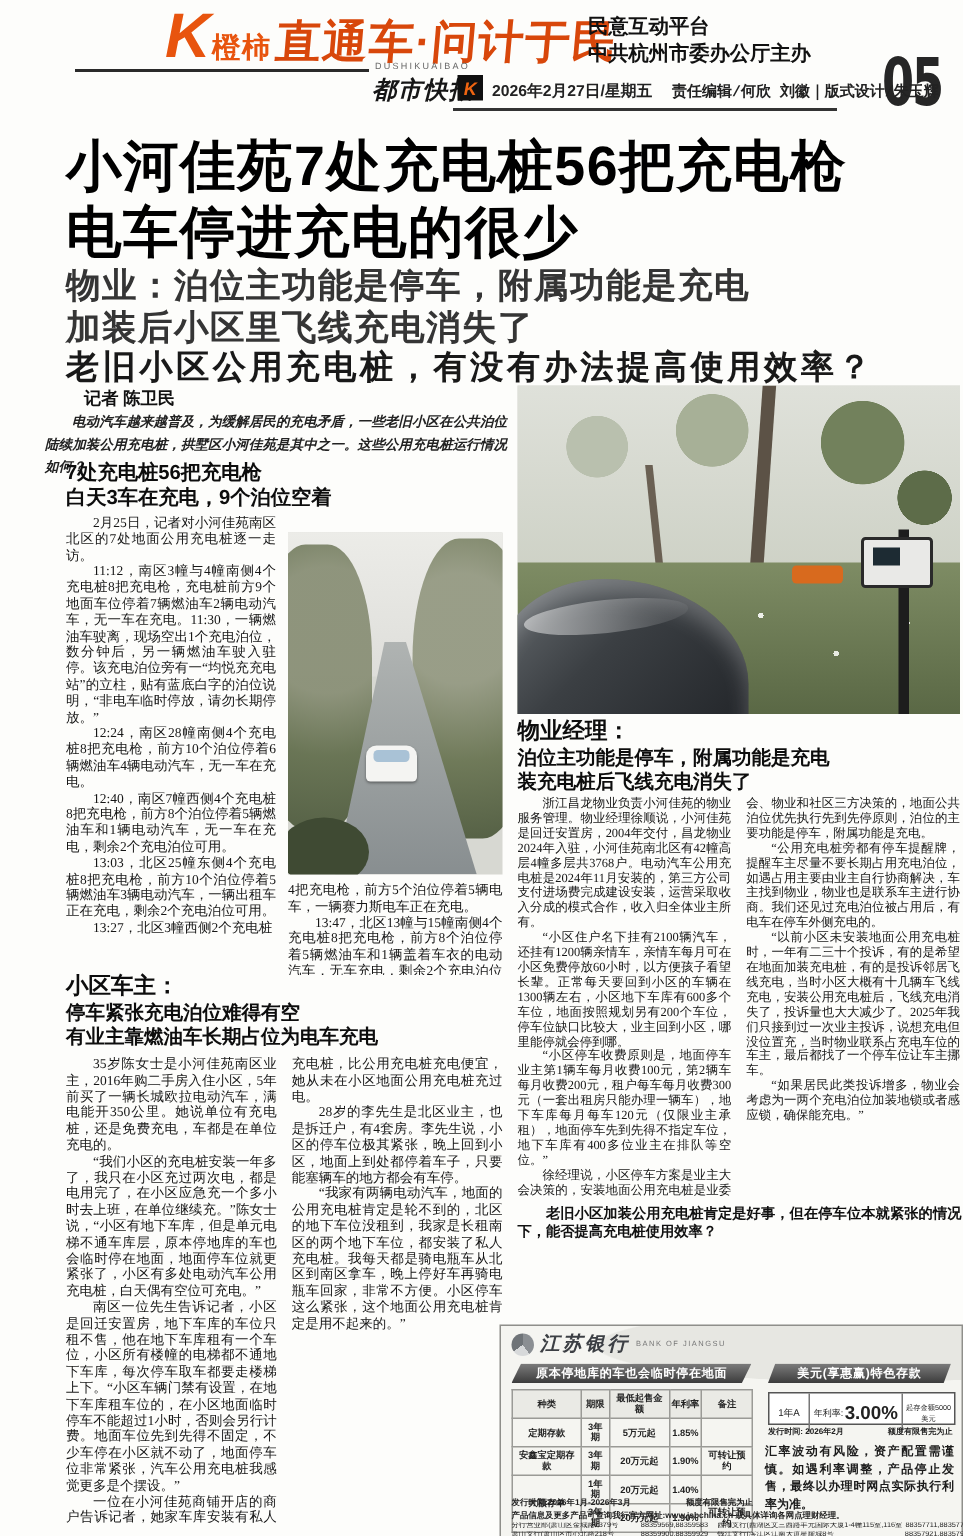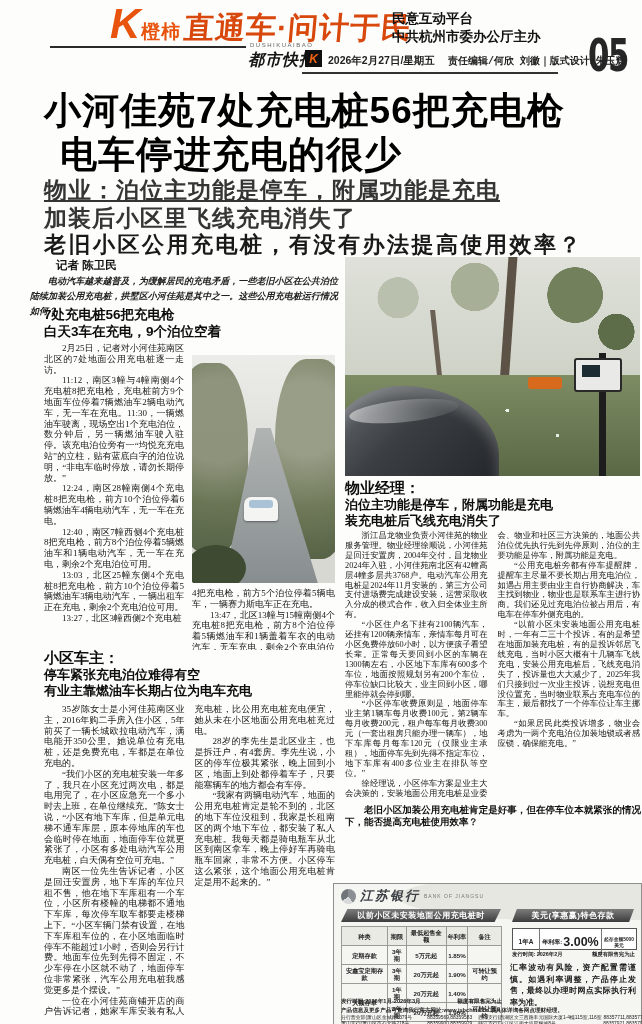--- a/index.html
+++ b/index.html
@@ -30,24 +30,24 @@
            display:flex;align-items:center;justify-content:center;font-style:italic;}
   .dateline{left:328px;top:54px;font-family:"Liberation Sans",sans-serif;font-weight:700;
             font-size:10.5px;color:#222;white-space:nowrap;}
   .editorsline{left:448px;top:54px;font-family:Liberation Mono, monospace;font-weight:700;
             font-size:10px;color:#222;white-space:nowrap;}
   .rule2{left:302px;top:72px;width:256px;height:2px;background:#333;}
 
   
   .h1l{left:44px;font-family:"Liberation Sans",sans-serif;font-weight:900;font-size:37px;
        color:#000;letter-spacing:1px;white-space:nowrap;}
-  .h1a{top:86px;} .h1b{top:130px;margin-left:16px;}
+  .h1a{top:86px;} .h1b{top:130px;}
   .subl{left:44px;font-family:"Liberation Sans",sans-serif;font-weight:700;font-size:23px;
         color:#353535;letter-spacing:1px;white-space:nowrap;}
-  .suba{top:175px;text-decoration:underline;} .subb{top:203px;}
+  .suba{top:175px;} .subb{top:203px;}
   .question{left:44px;top:230px;font-family:"DejaVu Serif",serif;font-weight:600;font-size:22px;
             color:#191919;letter-spacing:2.5px;white-space:nowrap;}
   .byline{left:56px;top:258px;font-family:"Liberation Sans",sans-serif;font-weight:700;
           font-size:11.5px;color:#111;}
   .lead{left:30px;top:274px;width:308px;font-size:9px;line-height:15px;font-style:italic;
         font-weight:700;color:#222;text-indent:2em;text-align:justify;}
 
   
   .sechead{font-family:"Liberation Sans",sans-serif;font-weight:700;color:#0d0d0d;}
   .s1-head{left:44px;top:306px;font-size:13.5px;line-height:17px;}
@@ -128,21 +128,21 @@
   .ribbon-r{left:178px;width:122px;}
   .ad-table{position:absolute;left:7px;top:42px;width:161px;border-collapse:collapse;}
   .ad-table th,.ad-table td{border:1px solid #9a9a96;font-size:6.2px;line-height:7px;
       text-align:center;padding:2px 1px;font-weight:700;}
   .ad-table th{background:#eaeae5;}
   .tbl-foot{position:absolute;left:7px;top:114px;width:161px;display:flex;justify-content:space-between;
       font-size:5.6px;font-weight:700;}
   .usd-box{position:absolute;left:178px;top:44px;width:123px;height:20px;border:1px solid #555;
       background:#fff;display:flex;align-items:stretch;}
   .usd-box .c{display:flex;align-items:center;justify-content:center;border-right:1px solid #777;
-      font-weight:700;padding:13px 2px;}
+      font-weight:400;padding:13px 2px;}
   .usd-term{font-size:6.5px;width:22px;}
   .usd-rate{font-size:6px;flex:1;white-space:nowrap;}
   .usd-rate b{font-size:12.5px;margin-left:1px;}
   .usd-min{font-size:4.8px;width:30px;border-right:none !important;text-align:center;}
   .usd-issue{position:absolute;left:178px;top:67px;width:123px;display:flex;justify-content:space-between;
       font-size:5.4px;font-weight:700;}
   .usd-warning{position:absolute;left:176px;top:78px;width:126px;font-size:8px;line-height:11.5px;
       font-weight:700;color:#1c1c1c;text-align:justify;font-family:"DejaVu Serif",serif;}
   .info-line{position:absolute;left:7px;top:123px;width:294px;font-size:5.6px;font-weight:700;
       white-space:nowrap;overflow:hidden;}
@@ -253,21 +253,21 @@
   <div class="abs ednote">
     <div>老旧小区加装公用充电桩肯定是好事，但在停车位本就紧张的情况下，能否提高充电桩使用效率？</div>
   </div>
 
   <div class="abs ad">
     <div class="ad-logo">
       <span class="swirl"></span>
       <span class="bank-name">江苏银行</span>
       <span class="bank-sub">BANK OF JIANGSU</span>
     </div>
-    <div class="ribbon ribbon-l">以前小区未安装地面公用充电桩时</div>
+    <div class="ribbon ribbon-l">原本停地库的车也会临时停在地面</div>
     <div class="ribbon ribbon-r">美元(享惠赢)特色存款</div>
 
     <table class="ad-table">
       <tbody>
           <tr>
         <th>种类</th>
         <th>期限</th>
         <th>最低起售金额</th>
         <th>年利率</th>
         <th>备注</th>

